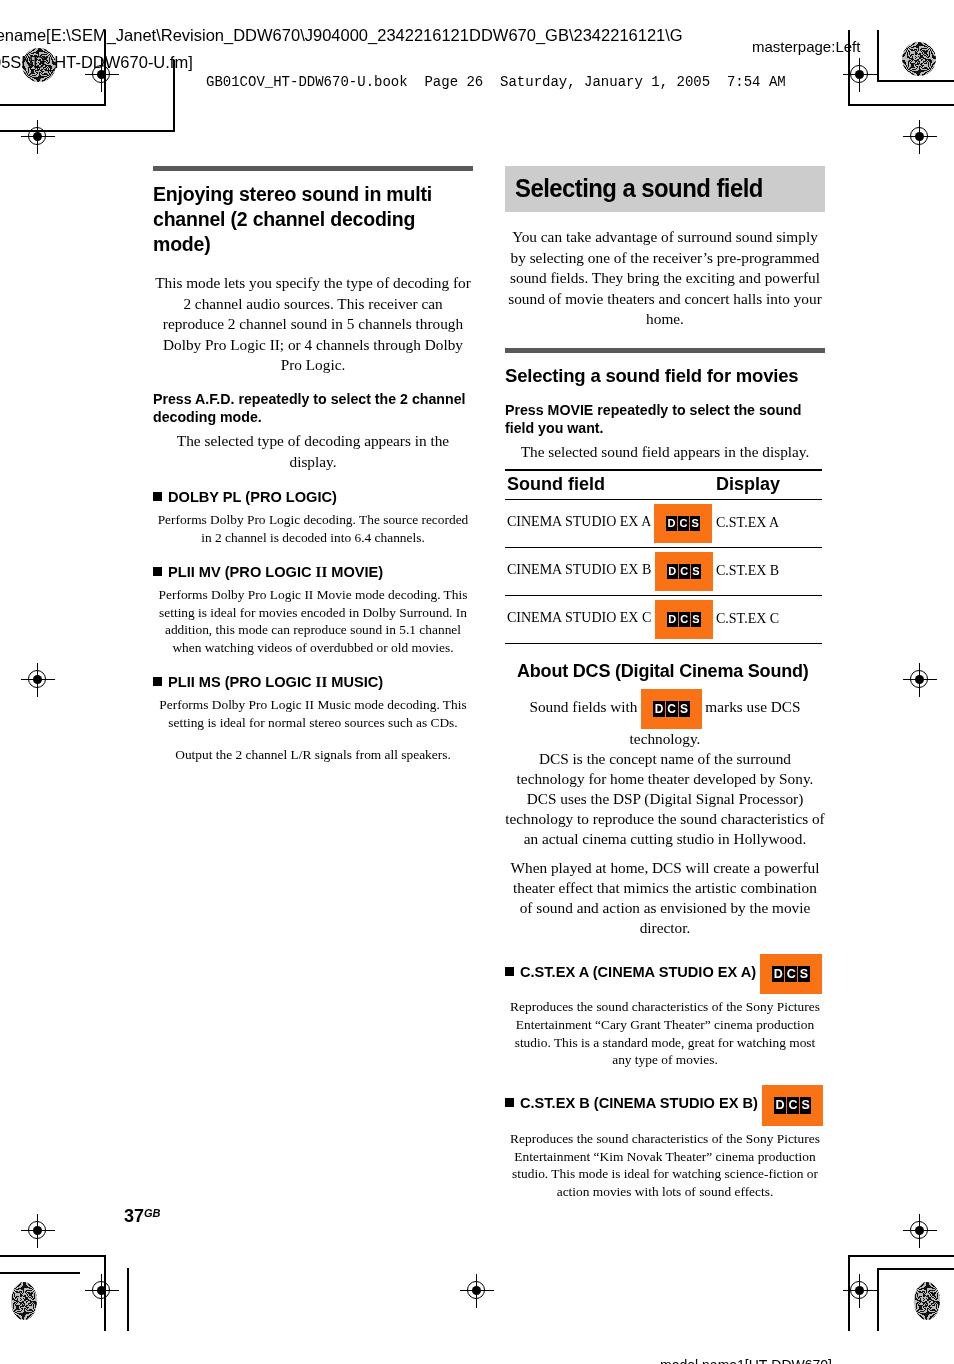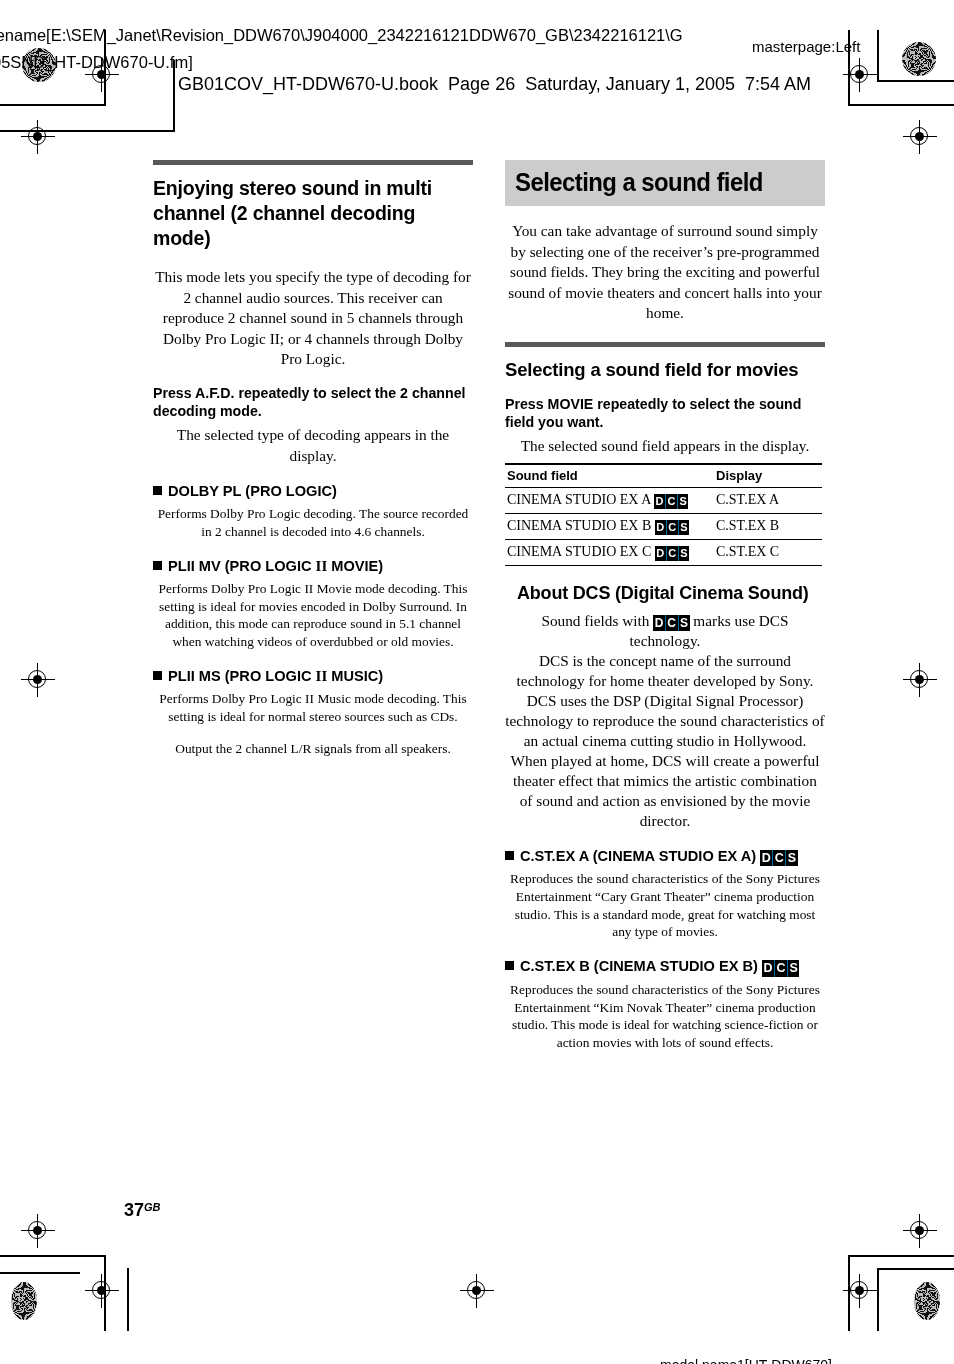--- a/index.html
+++ b/index.html
@@ -28,24 +28,24 @@
     top: 22px;
     font-size: 16.5px;
     line-height: 27px;
   }
   #masterpage-label {
     left: 752px;
     top: 38px;
     font-size: 15px;
   }
   #book-line {
-    left: 178px;
+    left: 206px;
     top: 74px;
-    font-family: Liberation Sans, sans-serif;
-    font-size: 18px;
+    font-family: Liberation Mono, monospace;
+    font-size: 14px;
   }
   #model-footer {
     right: 122px;
     top: 1308px;
     font-size: 14px;
     line-height: 23px;
     text-align: right;
     font-family: "Liberation Sans", sans-serif;
   }
 
@@ -93,21 +93,21 @@
   .density-patch.oval { width: 26px; height: 38px; }
 
   .trim-line {
     position: absolute;
     background: #000;
   }
 
   
   #page-body {
     position: absolute;
-    left: 0; top: 8px;
+    left: 0; top: 14px;
     width: 954px; height: 1144px;
   }
 
   .column {
     position: absolute;
     width: 320px;
   }
   #col-left  { left: 153px; top: 152px; }
   #col-right { left: 505px; top: 152px; }
 
@@ -180,49 +180,49 @@
   .romantwo {
     font-family: "Liberation Serif", serif;
     font-weight: bold;
     font-size: 15px;
     letter-spacing: 0px;
   }
 
   
   .dcs {
     display: inline-block;
-    background: #0369a1;
+    background: #f97316;
     color: #fff;
     font-family: "Liberation Sans", sans-serif;
     font-weight: bold;
     vertical-align: -1px;
     line-height: 1;
     white-space: nowrap;
-    padding: 0;
+    padding: 12px;
   }
   .dcs span {
     display: inline-block;
     background: #000;
     padding: 2px 1.5px 2px 1.5px;
   }
   .dcs span + span { margin-left: 1px; }
   .dcs.t-small { font-size: 11px; }
   .dcs.t-mid   { font-size: 12px; }
   .dcs.t-head  { font-size: 12.5px; }
 
   
   table.sf-table {
     border-collapse: collapse;
     width: 317px;
     margin: 6px 0 4px 0;
   }
   table.sf-table th {
     font-family: "Liberation Sans", sans-serif;
     font-weight: bold;
-    font-size: 13px;
+    font-size: 18px;
     text-align: left;
     padding: 3px 0 4px 2px;
     border-top: 2.5px solid #000;
     border-bottom: 1px solid #000;
     margin-top: 8px;
   }
   table.sf-table td {
     font-family: "Liberation Serif", serif;
     font-size: 14px;
     padding: 4px 0 4px 2px;
@@ -372,21 +372,21 @@
     <h1 class="section-title">Enjoying stereo sound in multi channel (2 channel decoding mode)</h1>
 
     <p class="body-text">This mode lets you specify the type of decoding for 2 channel audio sources. This receiver can reproduce 2 channel sound in 5 channels through Dolby Pro Logic II; or 4 channels through Dolby Pro Logic.</p>
 
     <p class="proc-head">Press A.F.D. repeatedly to select the 2 channel decoding mode.</p>
     <p class="body-text">The selected type of decoding appears in the display.</p>
 
     <p class="sub-head">
       <span class="bullet-sq"></span><span>DOLBY PL (PRO LOGIC)</span>
     </p>
-    <p class="body-text small">Performs Dolby Pro Logic decoding. The source recorded in 2 channel is decoded into 4.6 channels.</p>
+    <p class="body-text small">Performs Dolby Pro Logic decoding. The source recorded in 2 channel is decoded into 6.4 channels.</p>
 
     <p class="sub-head">
       <span class="bullet-sq"></span><span>PLII MV (PRO LOGIC </span><span class="romantwo">II</span><span> MOVIE)</span>
     </p>
     <p class="body-text small">Performs Dolby Pro Logic II Movie mode decoding. This setting is ideal for movies encoded in Dolby Surround. In addition, this mode can reproduce sound in 5.1 channel when watching videos of overdubbed or old movies.</p>
 
     <p class="sub-head">
       <span class="bullet-sq"></span><span>PLII MS (PRO LOGIC </span><span class="romantwo">II</span><span> MUSIC)</span>
     </p>
     <p class="body-text small">Performs Dolby Pro Logic II Music mode decoding. This setting is ideal for normal stereo sources such as CDs.</p>
@@ -435,21 +435,21 @@
           <td class="col-display">C.ST.EX C</td>
         </tr>
       </tbody>
     </table>
 
     <h2 class="dcs-about">About DCS (Digital Cinema Sound)</h2>
 
     <p class="body-text tight" style="margin-bottom:0;">
       <span>Sound fields with </span><span class="dcs t-mid"><span>D</span><span>C</span><span>S</span></span><span> marks use DCS technology.</span>
     </p>
-    <p class="body-text tight" style="margin-bottom:0;">DCS is the concept name of the surround technology for home theater developed by Sony. DCS uses the DSP (Digital Signal Processor) technology to reproduce the sound characteristics of an actual cinema cutting studio in Hollywood.</p>
+    <p class="body-text tight" style="margin-bottom:9px;">DCS is the concept name of the surround technology for home theater developed by Sony. DCS uses the DSP (Digital Signal Processor) technology to reproduce the sound characteristics of an actual cinema cutting studio in Hollywood.</p>
     <p class="body-text tight">When played at home, DCS will create a powerful theater effect that mimics the artistic combination of sound and action as envisioned by the movie director.</p>
 
     <p class="sub-head">
       <span class="bullet-sq"></span><span>C.ST.EX A (CINEMA STUDIO EX A)</span>
       <span class="dcs t-head"><span>D</span><span>C</span><span>S</span></span>
     </p>
     <p class="body-text small">Reproduces the sound characteristics of the Sony Pictures Entertainment “Cary Grant Theater” cinema production studio. This is a standard mode, great for watching most any type of movies.</p>
 
     <p class="sub-head">
       <span class="bullet-sq"></span><span>C.ST.EX B (CINEMA STUDIO EX B)</span>

